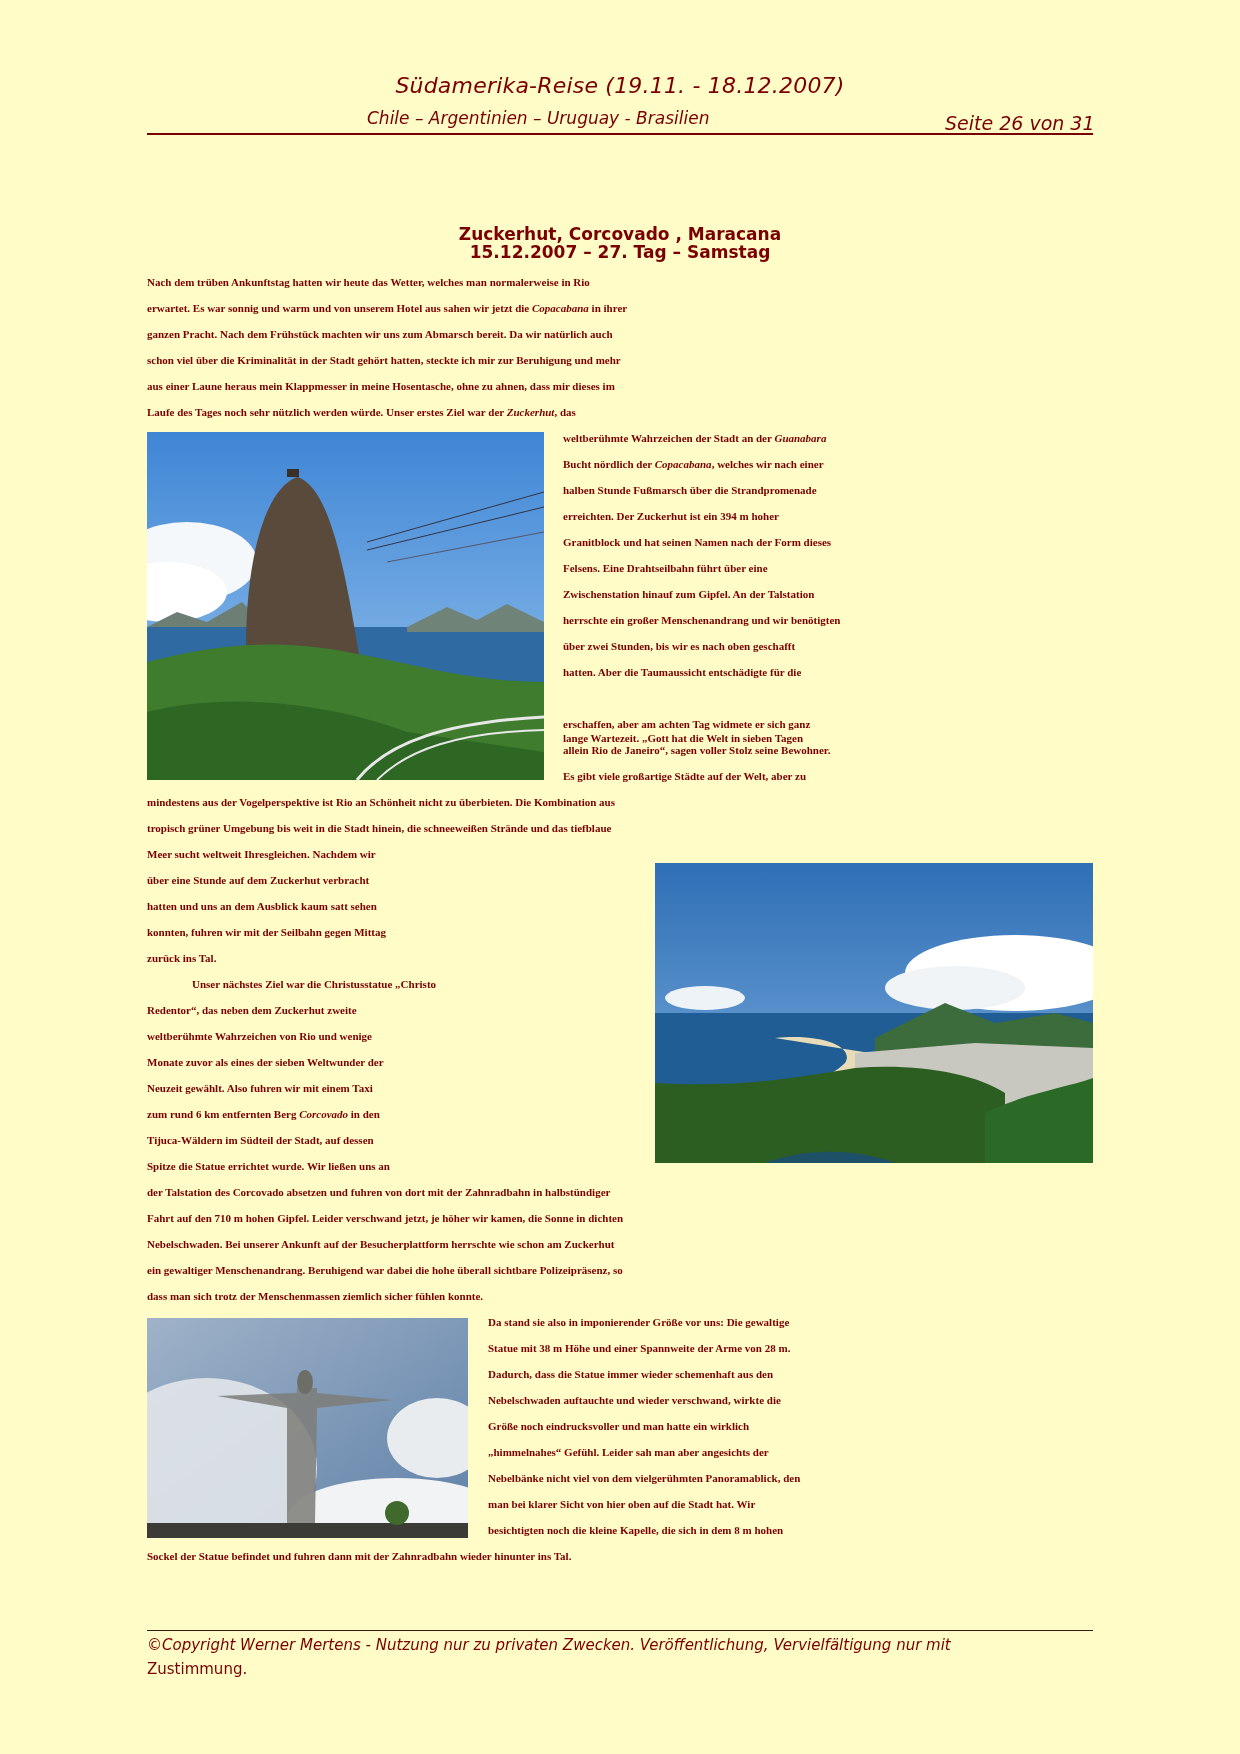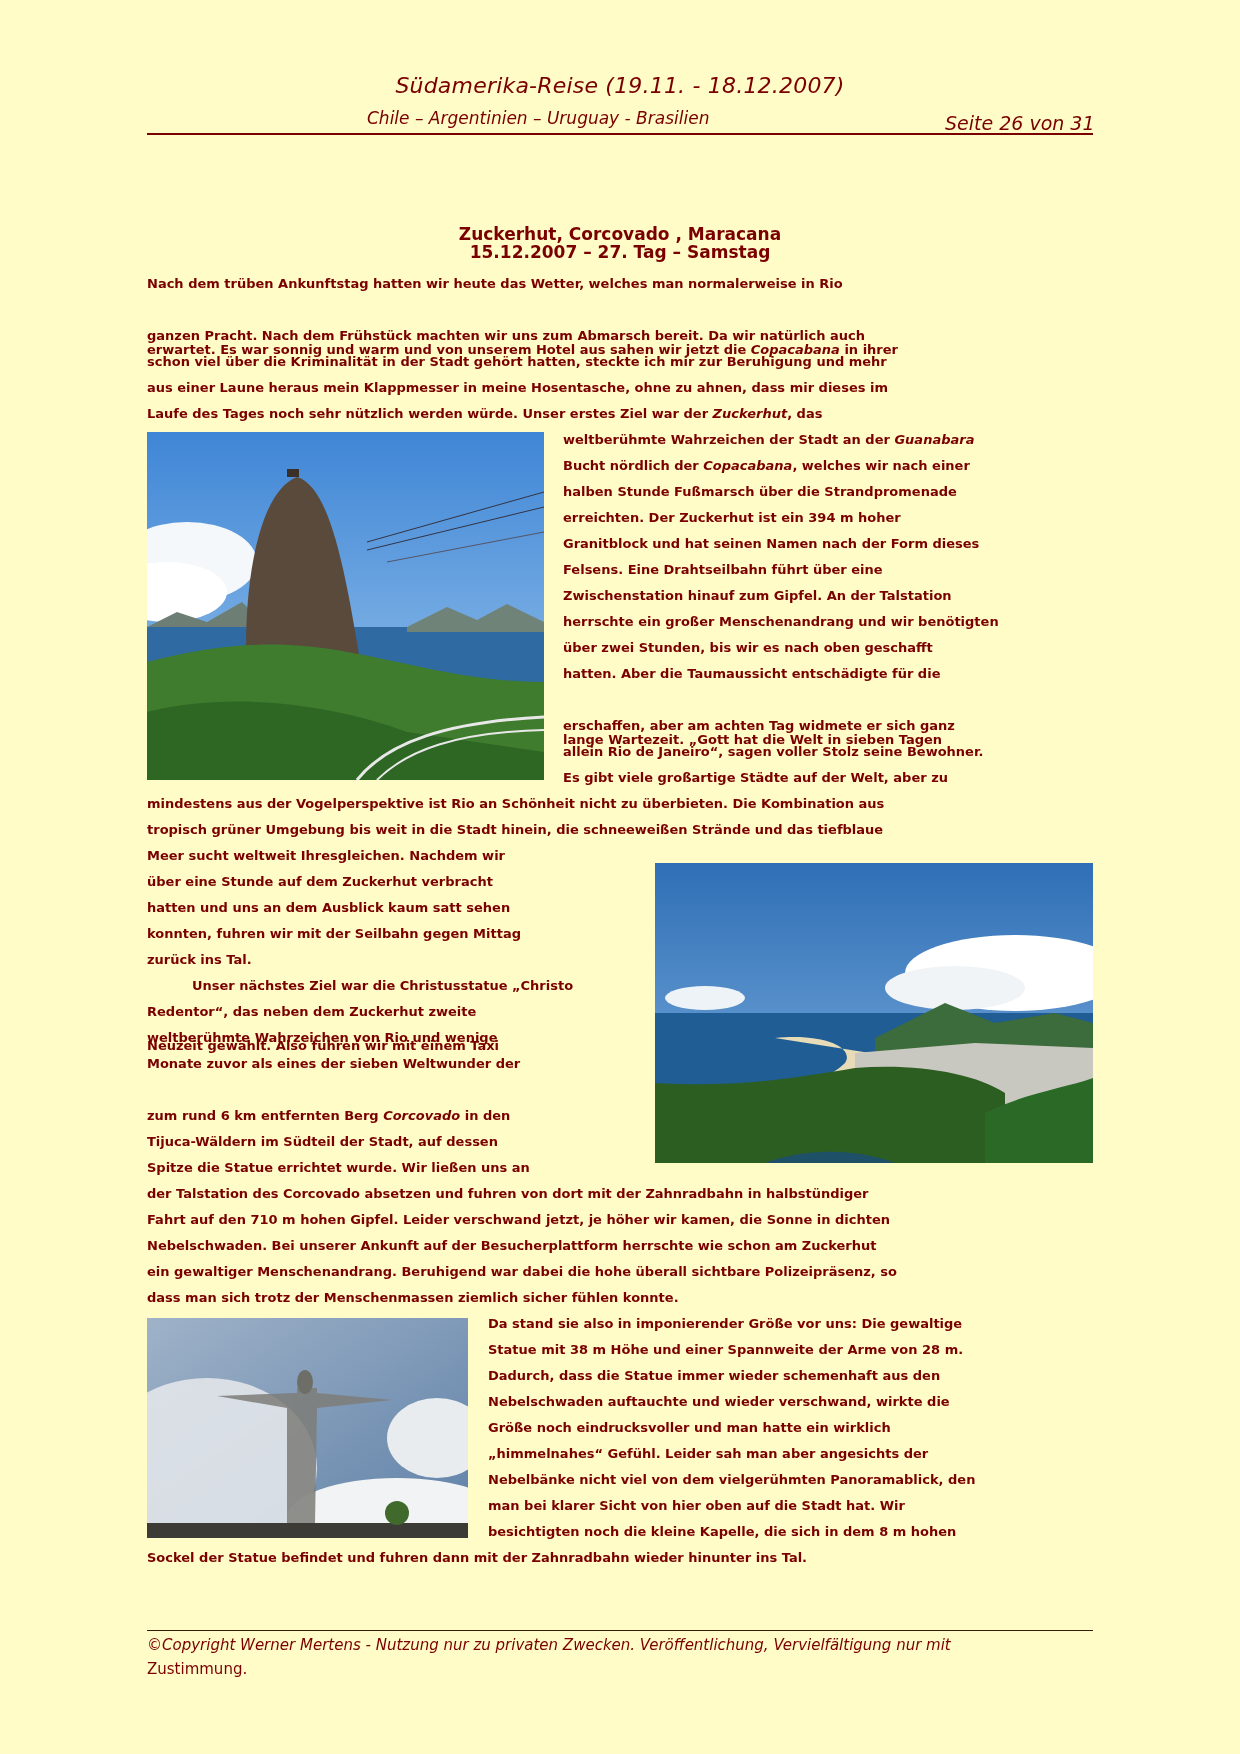--- a/index.html
+++ b/index.html
@@ -19,21 +19,21 @@
   .hdr-sub {
     left: 367px; top: 108px; font-style: italic; font-size: 17px;
   }
   .hdr-page {
     left: 945px; top: 112px; font-style: italic; font-size: 19px;
   }
   .hdr-rule {
     position: absolute; left: 147px; top: 133px; width: 946px; height: 2px; background: #7a0000;
   }
   .day-title { left: 0; width: 1240px; text-align: center; font-size: 17px; font-weight: bold; }
-  .line { position: absolute; white-space: nowrap; font-size: 13px; font-weight: bold; left: 147px; }
+  .line { position: absolute; white-space: nowrap; font-size: 11px; font-weight: bold; left: 147px; font-family: Liberation Serif, serif; }
   .line i { font-style: italic; font-weight: bold; }
   .photo { position: absolute; overflow: hidden; }
   .footer-rule { position: absolute; left: 147px; top: 1630px; width: 946px; height: 1px; background: #3a1a00; }
   .footer-line { position: absolute; left: 147px; font-size: 15px; white-space: nowrap; color: #7a0000; }
 </style>
 </head>
 <body>
 
 <div class="abs hdr-title">Südamerika-Reise (19.11.  - 18.12.2007)</div>
 <div class="abs hdr-sub">Chile – Argentinien – Uruguay - Brasilien</div>
@@ -104,21 +104,21 @@
     <ellipse cx="290" cy="120" rx="50" ry="40" fill="#e8ecef"></ellipse>
     <ellipse cx="250" cy="200" rx="110" ry="40" fill="#f2f3f4"></ellipse>
     <path d="M70 78 L150 75 L150 70 L170 70 L170 75 L245 82 L170 90 L168 205 L140 205 L140 90 Z" fill="#7c7d78" opacity="0.85"></path>
     <ellipse cx="158" cy="64" rx="8" ry="12" fill="#6e6e68"></ellipse>
     <rect x="0" y="205" width="321" height="15" fill="#3d3b36"></rect>
     <circle cx="250" cy="195" r="12" fill="#3f6a2c"></circle>
   </svg>
 </div>
 
 <div class="line" style="top:276px;">Nach dem trüben Ankunftstag hatten wir heute das Wetter, welches man normalerweise in Rio</div>
-<div class="line" style="top:302px;margin-top:40px;">erwartet. Es war sonnig und warm und von unserem Hotel aus sahen wir jetzt die <i>Copacabana</i> in ihrer</div>
+<div class="line" style="top:302px;">erwartet. Es war sonnig und warm und von unserem Hotel aus sahen wir jetzt die <i>Copacabana</i> in ihrer</div>
 <div class="line" style="top:328px;">ganzen Pracht. Nach dem Frühstück machten wir uns zum Abmarsch bereit. Da wir natürlich auch</div>
 <div class="line" style="top:354px;">schon viel über die Kriminalität in der Stadt gehört hatten, steckte ich mir zur Beruhigung und mehr</div>
 <div class="line" style="top:380px;">aus einer Laune heraus mein Klappmesser in meine Hosentasche, ohne zu ahnen, dass mir dieses im</div>
 <div class="line" style="top:406px;">Laufe des Tages noch sehr nützlich werden würde. Unser erstes Ziel war der <i>Zuckerhut</i>, das</div>
 
 <div class="line" style="left:563px; top:432px;">weltberühmte Wahrzeichen der Stadt an der <i>Guanabara</i></div>
 <div class="line" style="left:563px; top:458px;">Bucht nördlich der <i>Copacabana</i>, welches wir nach einer</div>
 <div class="line" style="left:563px; top:484px;">halben Stunde Fußmarsch über die Strandpromenade</div>
 <div class="line" style="left:563px; top:510px;">erreichten. Der Zuckerhut ist ein 394 m hoher</div>
 <div class="line" style="left:563px; top:536px;">Granitblock und hat seinen Namen nach der Form dieses</div>
@@ -136,21 +136,21 @@
 <div class="line" style="top:822px;">tropisch grüner Umgebung bis weit in die Stadt hinein, die schneeweißen Strände und das tiefblaue</div>
 <div class="line" style="top:848px;">Meer sucht weltweit Ihresgleichen. Nachdem wir</div>
 <div class="line" style="top:874px;">über eine Stunde auf dem Zuckerhut verbracht</div>
 <div class="line" style="top:900px;">hatten und uns an dem Ausblick kaum satt sehen</div>
 <div class="line" style="top:926px;">konnten, fuhren wir mit der Seilbahn gegen Mittag</div>
 <div class="line" style="top:952px;">zurück ins Tal.</div>
 <div class="line" style="top:978px;margin-left:45px;">Unser nächstes Ziel war die Christusstatue „Christo</div>
 <div class="line" style="top:1004px;">Redentor“, das neben dem Zuckerhut zweite</div>
 <div class="line" style="top:1030px;">weltberühmte Wahrzeichen von Rio und wenige</div>
 <div class="line" style="top:1056px;">Monate zuvor als eines der sieben Weltwunder der</div>
-<div class="line" style="top:1038px;">Neuzeit gewählt. Also fuhren wir mit einem Taxi</div>
+<div class="line" style="top:1082px;">Neuzeit gewählt. Also fuhren wir mit einem Taxi</div>
 <div class="line" style="top:1108px;">zum rund 6 km entfernten Berg <i>Corcovado</i> in den</div>
 <div class="line" style="top:1134px;">Tijuca-Wäldern im Südteil der Stadt, auf dessen</div>
 <div class="line" style="top:1160px;">Spitze die Statue errichtet wurde. Wir ließen uns an</div>
 
 <div class="line" style="top:1186px;">der Talstation des Corcovado absetzen und fuhren von dort mit der Zahnradbahn in halbstündiger</div>
 <div class="line" style="top:1212px;">Fahrt auf den 710 m hohen Gipfel. Leider verschwand jetzt, je höher wir kamen, die Sonne in dichten</div>
 <div class="line" style="top:1238px;">Nebelschwaden. Bei unserer Ankunft auf der Besucherplattform herrschte wie schon am Zuckerhut</div>
 <div class="line" style="top:1264px;">ein gewaltiger Menschenandrang. Beruhigend war dabei die hohe überall sichtbare Polizeipräsenz, so</div>
 <div class="line" style="top:1290px;">dass man sich trotz der Menschenmassen ziemlich sicher fühlen konnte.</div>
 

